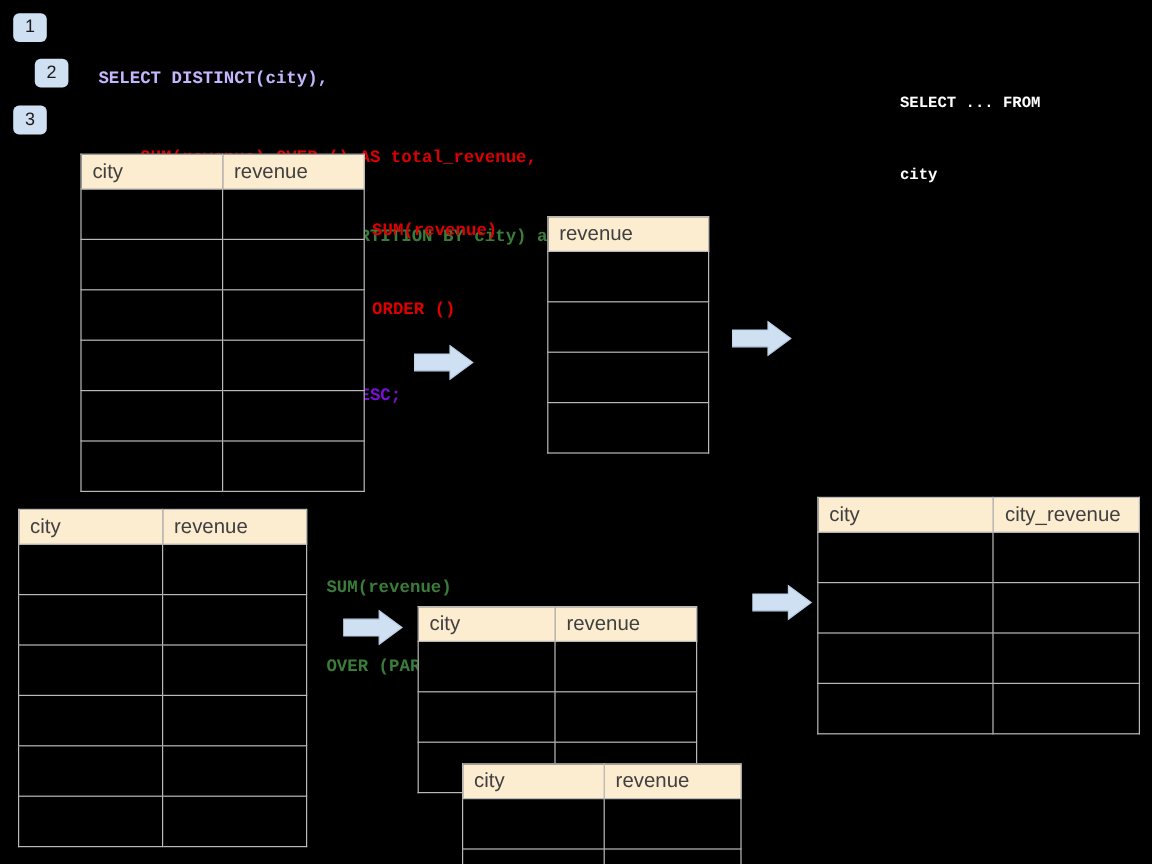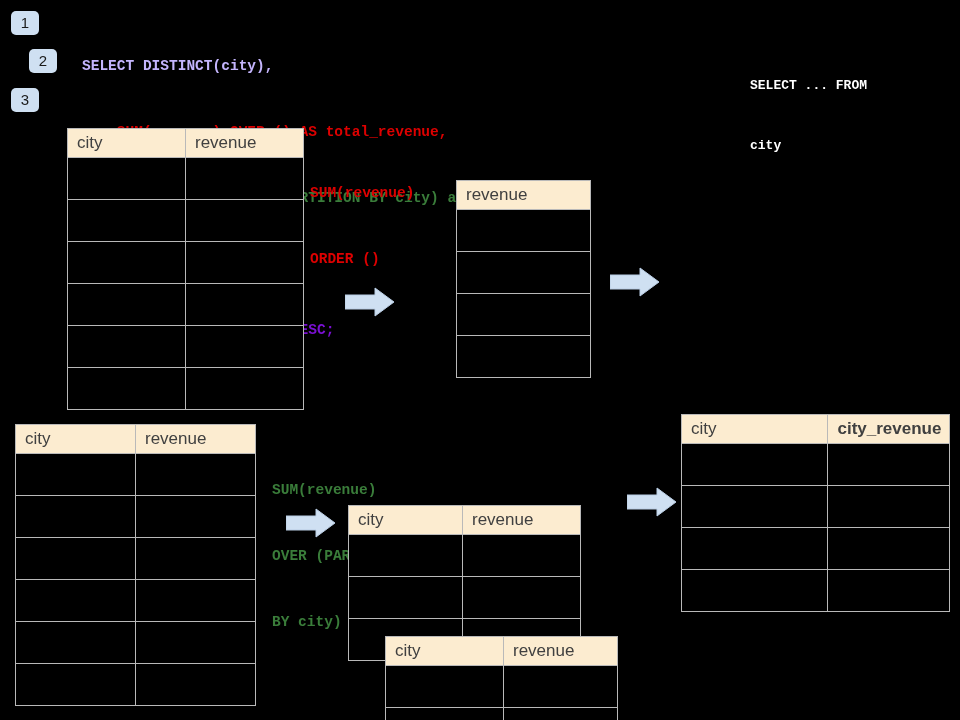--- a/index.html
+++ b/index.html
@@ -108,21 +108,20 @@
   </div>
 
   <div class="annot" style="left:310px; top:138px; color:#dd0000;">
     <div>SUM(revenue)</div>
     <div>ORDER ()</div>
   </div>
 
   <div class="annot" style="left:272px; top:435px; color:#3a7d3a;">
     <div>SUM(revenue)</div>
     <div>OVER (PARTITION</div>
-    <div>BY city)</div>
   </div>
 
   <table class="tbl" style="left:67px; top:128px; width:236px;">
     <thead>
       <tr>
         <th style="width:118px;">city</th>
         <th style="width:118px;">revenue</th>
       </tr>
     </thead>
     <tbody>
@@ -249,21 +248,21 @@
           <td></td>
           <td></td>
         </tr>
     </tbody>
   </table>
 
   <table class="tbl" style="left:681px; top:414px; width:269px;">
     <thead>
       <tr>
         <th style="width:135px;">city</th>
-        <th style="width:112px;font-weight:bold;">city_revenue</th>
+        <th style="width:112px;">city_revenue</th>
       </tr>
     </thead>
     <tbody>
       <tr>
           <td></td>
           <td></td>
         </tr>
       <tr>
           <td></td>
           <td></td>

